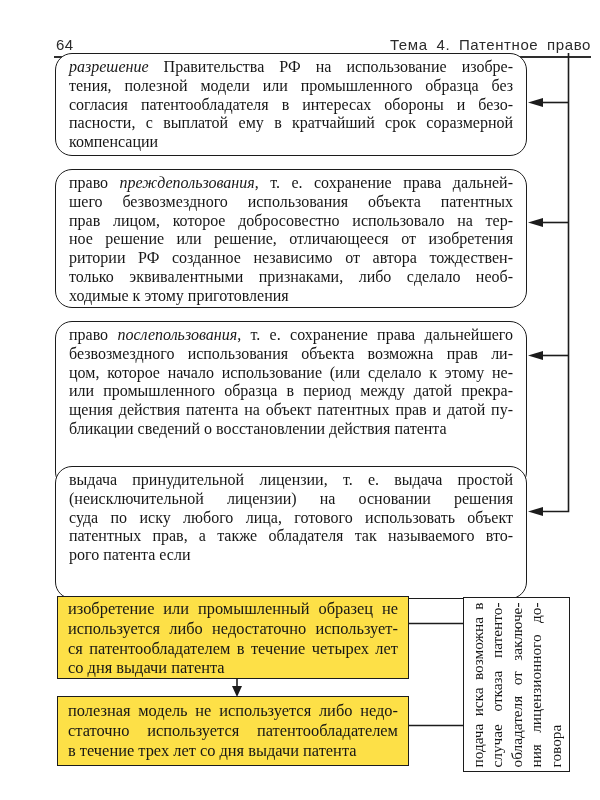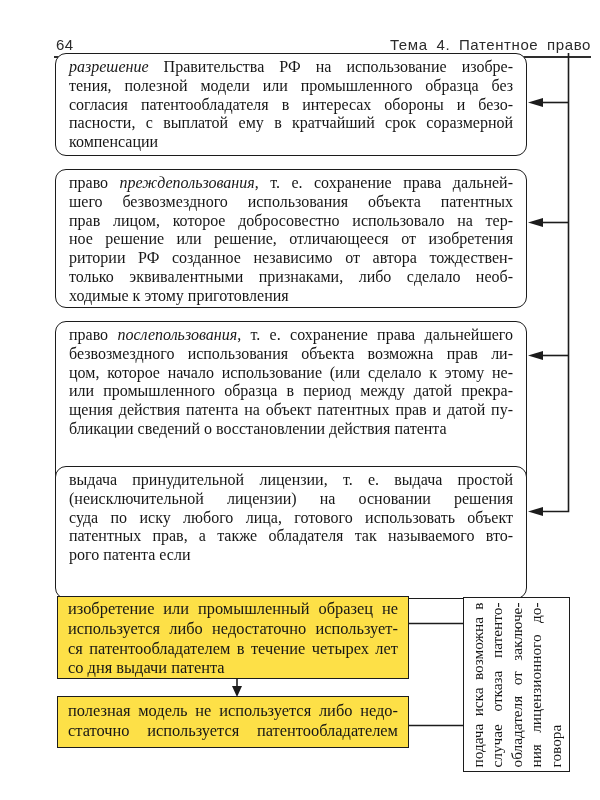--- a/index.html
+++ b/index.html
@@ -22,37 +22,37 @@
   .chaptitle{ position:absolute; right:0px; bottom:3px; letter-spacing:0.6px; word-spacing:4px; }
 
   
   svg.wires { position:absolute; left:0; top:0; width:600px; height:800px; pointer-events:none; }
   svg.wires path, svg.wires line { stroke:#1c1c1c; stroke-width:1.6; fill:none; }
   svg.wires polygon { fill:#1c1c1c; stroke:none; }
 
   
   .rbox {
     position:absolute; left:55px; width:472px; box-sizing:border-box;
-    border:1.6px solid #1c1c1c; border-radius:11px; background:#fff;
+    border:1.6px solid #1c1c1c; border-radius:17px; background:#fff;
     padding:4px 13px; font-size:16px; overflow:hidden;
   }
   #box1 { top:53px;  height:103px; }
   #box2 { top:169px; height:139px; }
   #box3 { top:321px; height:168px; }
   #box4 { top:466px; height:133px; }
   .rbox .line { line-height:18.8px; }
 
   
   .sqbox {
     position:absolute; left:57px; width:352px; box-sizing:border-box;
     border:1.6px solid #1c1c1c; background:#fde047;
     padding:2px 10px; font-size:16.4px; overflow:hidden;
   }
   #box5 { top:596px; height:83px; }
-  #box6 { top:696px; height:52px; padding-top:4px; }
+  #box6 { top:696px; height:70px; padding-top:4px; }
   .sqbox .line { line-height:19.8px; }
 
   
   .sidebox {
     position:absolute; left:463px; top:597px; width:107px; height:175px;
     box-sizing:border-box; border:1.6px solid #1c1c1c; background:#fff;
   }
   .sidebox .inner {
     position:absolute; left:50%; top:50%; width:165px; height:99px;
     transform:translate(-50%,-50%) rotate(-90deg);

